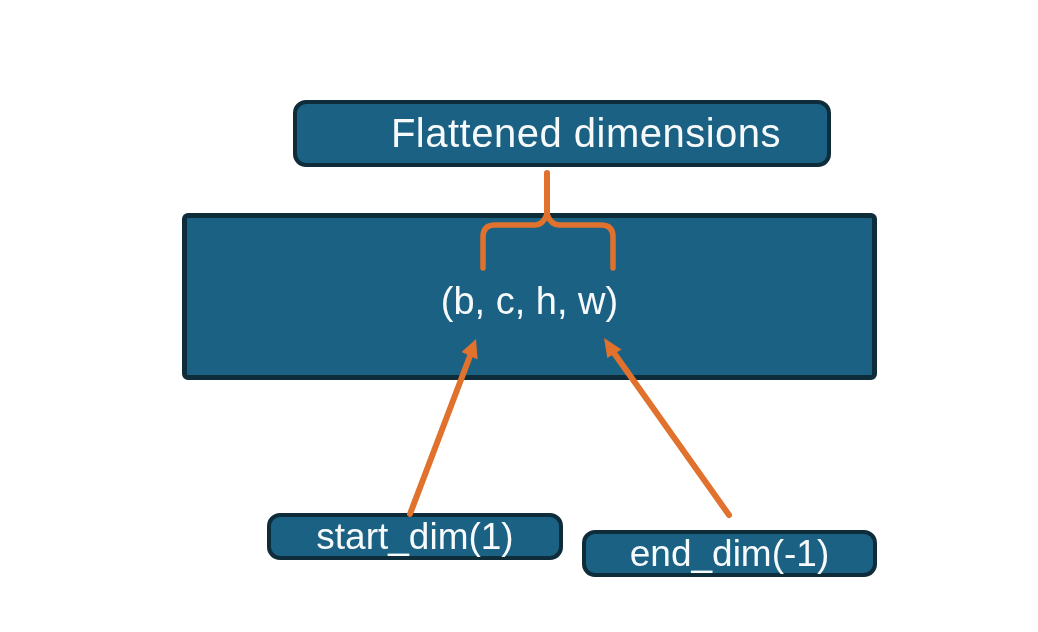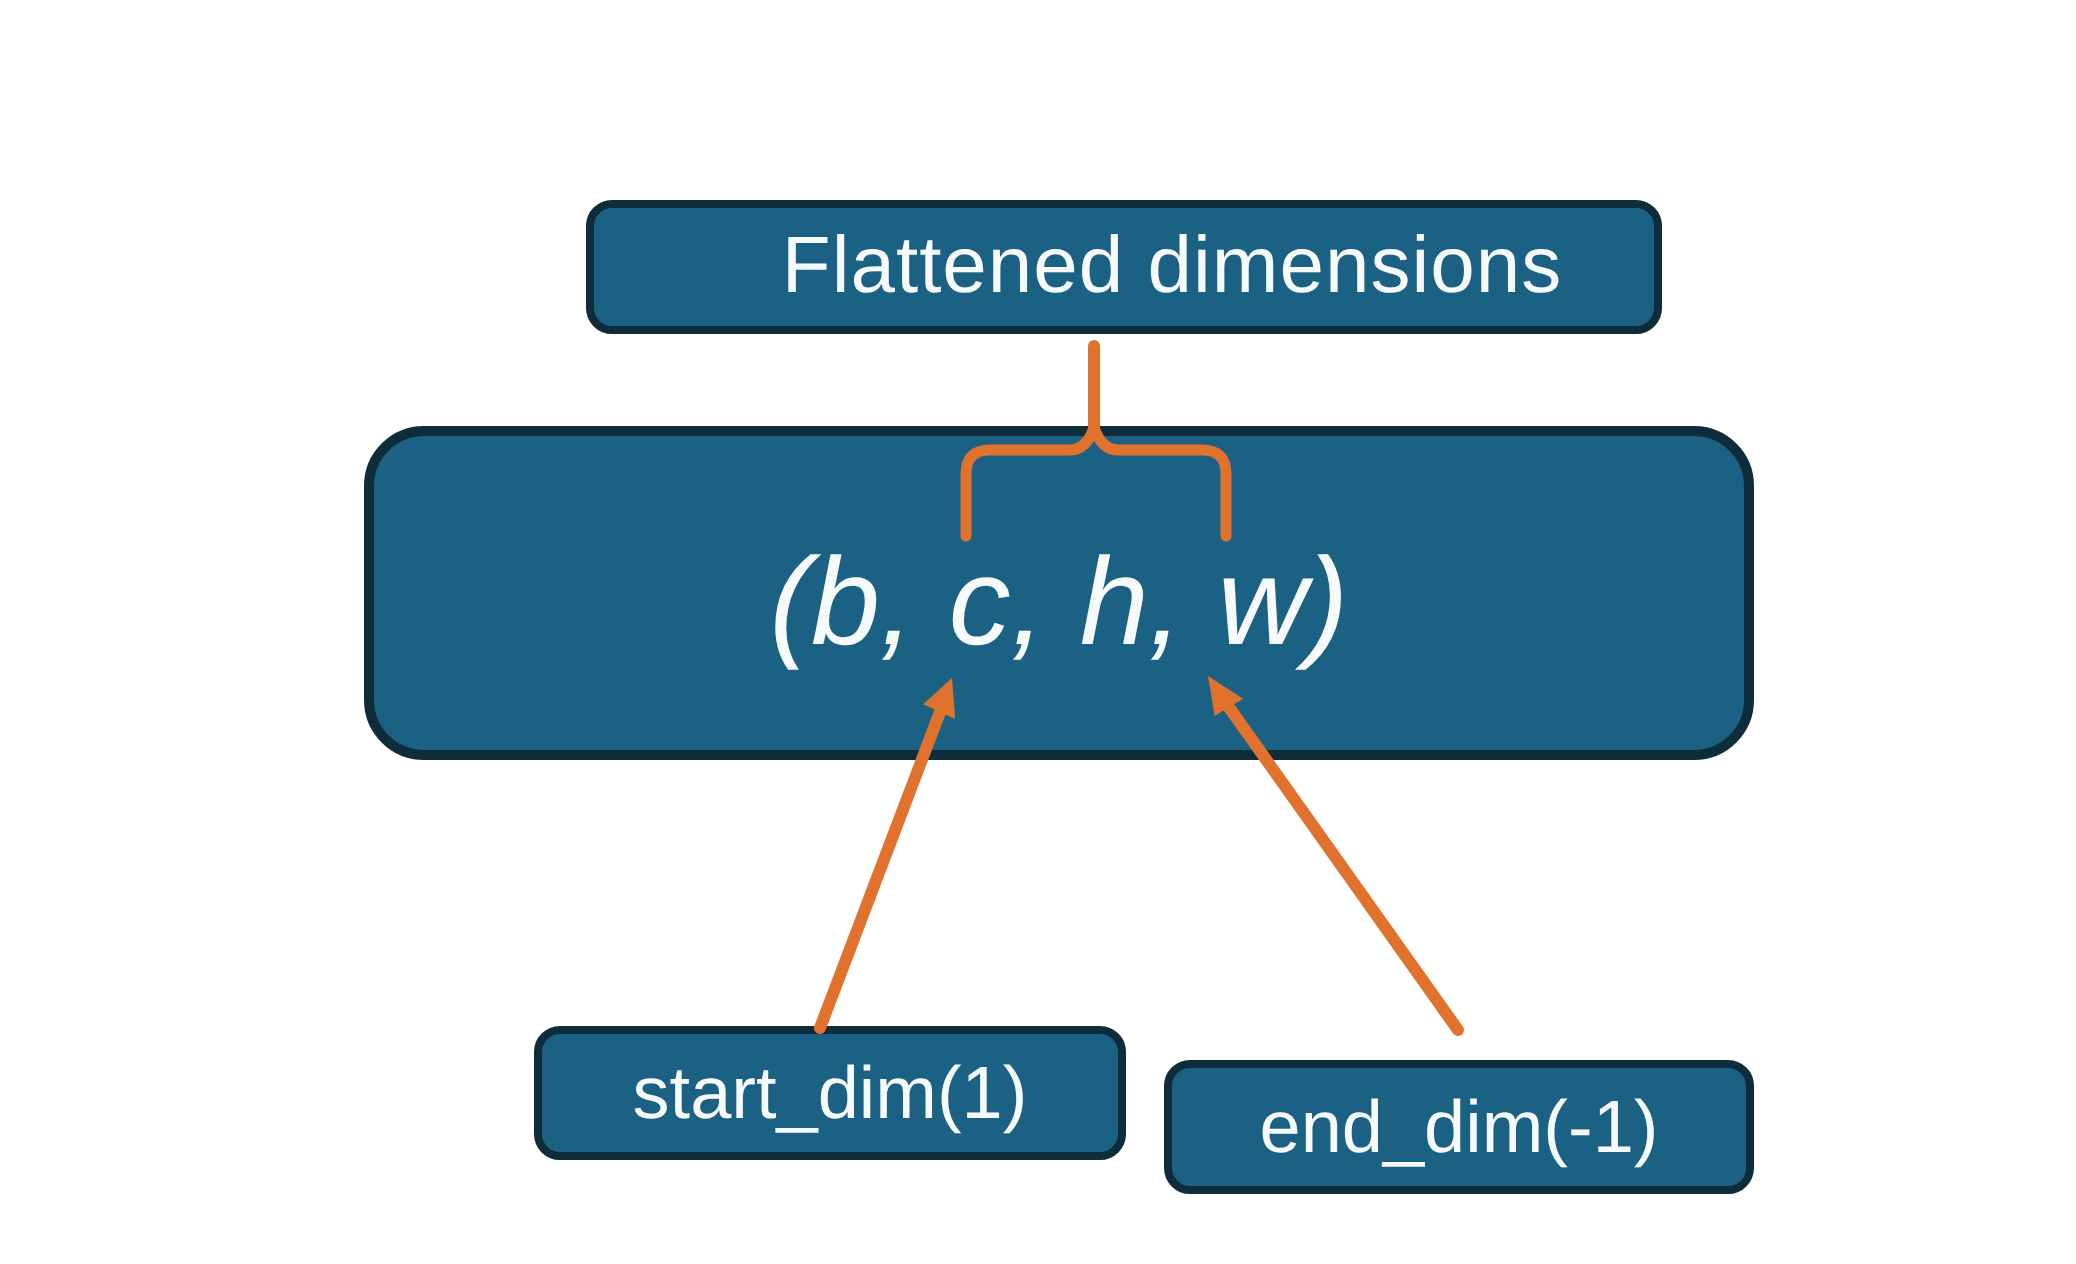--- a/index.html
+++ b/index.html
@@ -34,27 +34,26 @@
     width: 538px; height: 67px;
     border-radius: 13px;
     font-size: 40px;
     letter-spacing: 0.5px;
     padding-left: 48px;
   }
   .tensor-box {
     left: 182px; top: 213px;
     width: 695px; height: 167px;
     border-width: 5px;
-    border-radius: 30px;
-    font-size: 62px;
-    font-style: italic;
+    border-radius: 6px;
+    font-size: 38px;
   }
   .tensor-box span { transform: translateY(5px); }
   .param-box {
-    width: 296px; height: 67px;
+    width: 296px; height: 47px;
     border-radius: 13px;
     font-size: 37px;
   }
   .param-box.start { left: 267px; top: 513px; }
   .param-box.end   { left: 582px; top: 514px; width: 295px; margin-top: 16px; }
   .overlay {
     position: absolute;
     inset: 0;
     z-index: 2;
     pointer-events: none;

